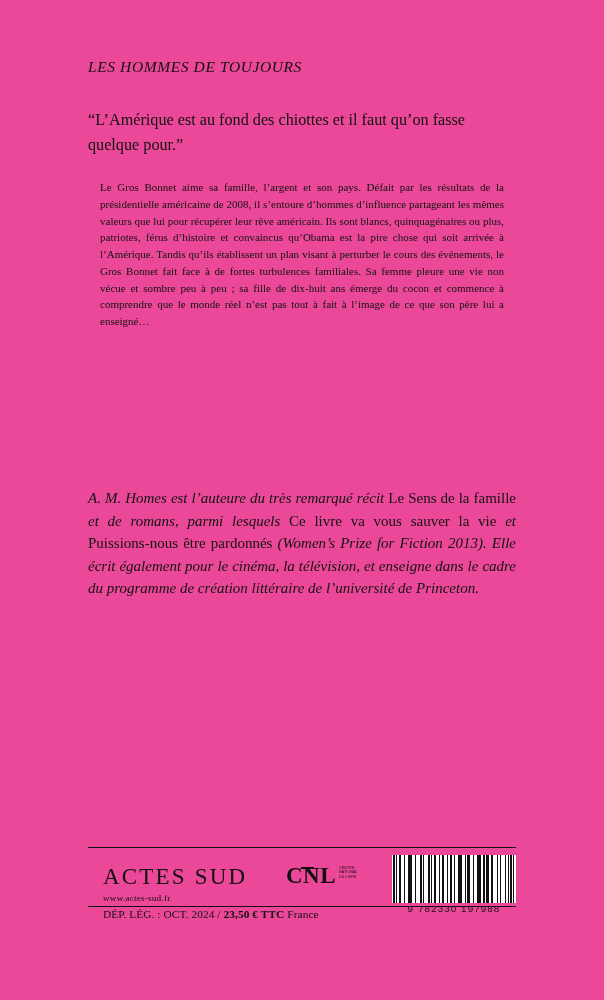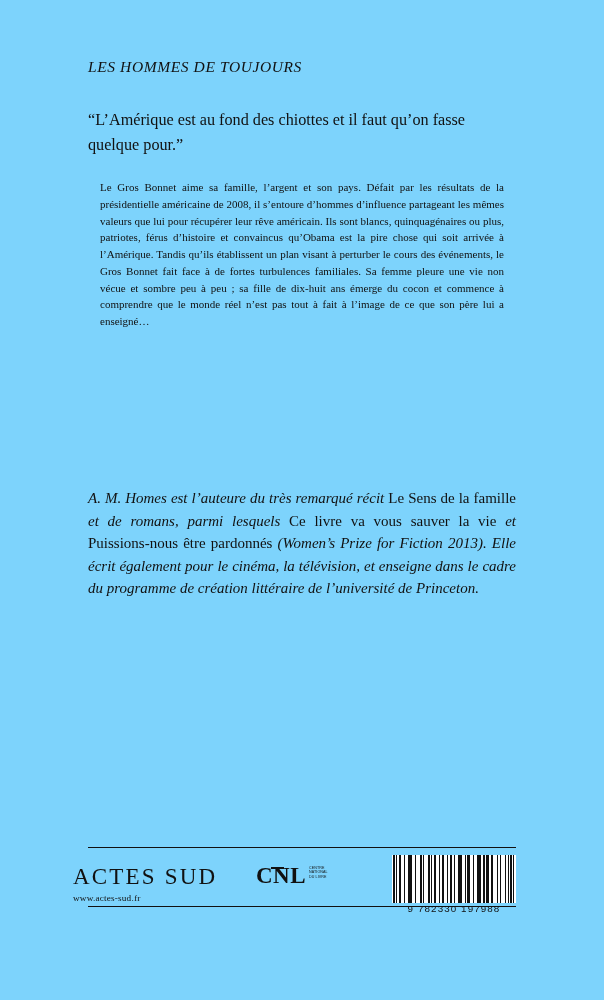--- a/index.html
+++ b/index.html
@@ -13,21 +13,21 @@
     font-family: "Liberation Serif", serif;
     color: #1a1a1a;
     position: relative;
     overflow: hidden;
   }
   .page {
     position: absolute;
     left: 0; top: 0;
     width: 604px;
     height: 1000px;
-    background: #7dd3fc;
+    background: #ec4899;
   }
   .content {
     position: absolute;
     left: 88px;
     top: 58px;
     width: 428px;
   }
   .series-title {
     font-family: "Liberation Serif", serif;
     font-style: italic;
@@ -77,21 +77,21 @@
     left: 88px;
     width: 428px;
     height: 1px;
     background: #111;
   }
   .rule-top { top: 847px; }
   .rule-bottom { top: 906px; }
 
   .footer {
     position: absolute;
-    left: 73px;
+    left: 103px;
     top: 858px;
     width: 428px;
     height: 48px;
   }
   .publisher {
     position: absolute;
     left: 0;
     top: 7px;
   }
   .publisher-name {
@@ -204,20 +204,23 @@
     </div>
 
     <div class="cnl">
       <div class="cnl-logo">
         <span>CNL</span>
         <span class="nbar"></span>
       </div>
       <div class="cnl-text">CENTRE<br>NATIONAL<br>DU LIVRE</div>
     </div>
 
+    <div class="legal">
+      <span>DÉP. LÉG. : OCT. 2024 / </span><b>23,50 € TTC</b><span> France</span>
+    </div>
   </div>
 
   <div class="barcode-block">
     <div class="barcode" id="barcode">
         <span class="white" style="width: 1.08696%;"></span>
         <span style="width: 1.08696%;"></span>
         <span class="white" style="width: 1.08696%;"></span>
         <span style="width: 1.08696%;"></span>
         <span class="white" style="width: 1.08696%;"></span>
         <span style="width: 2.17391%;"></span>

